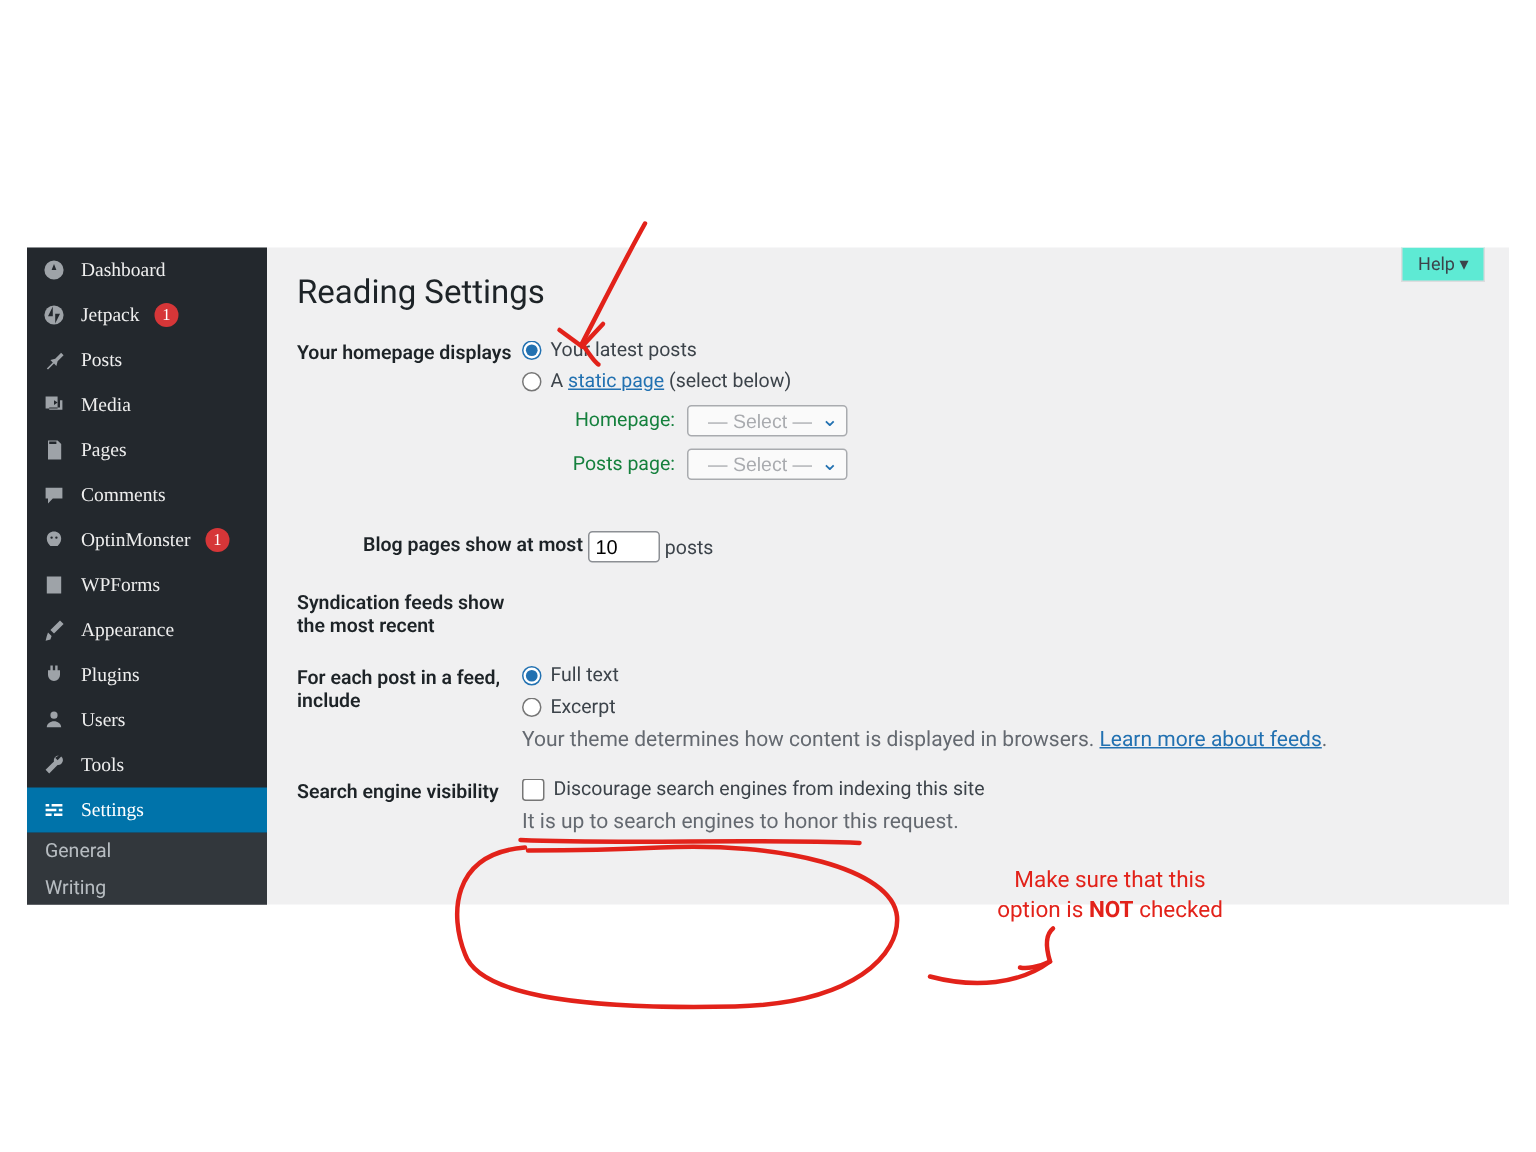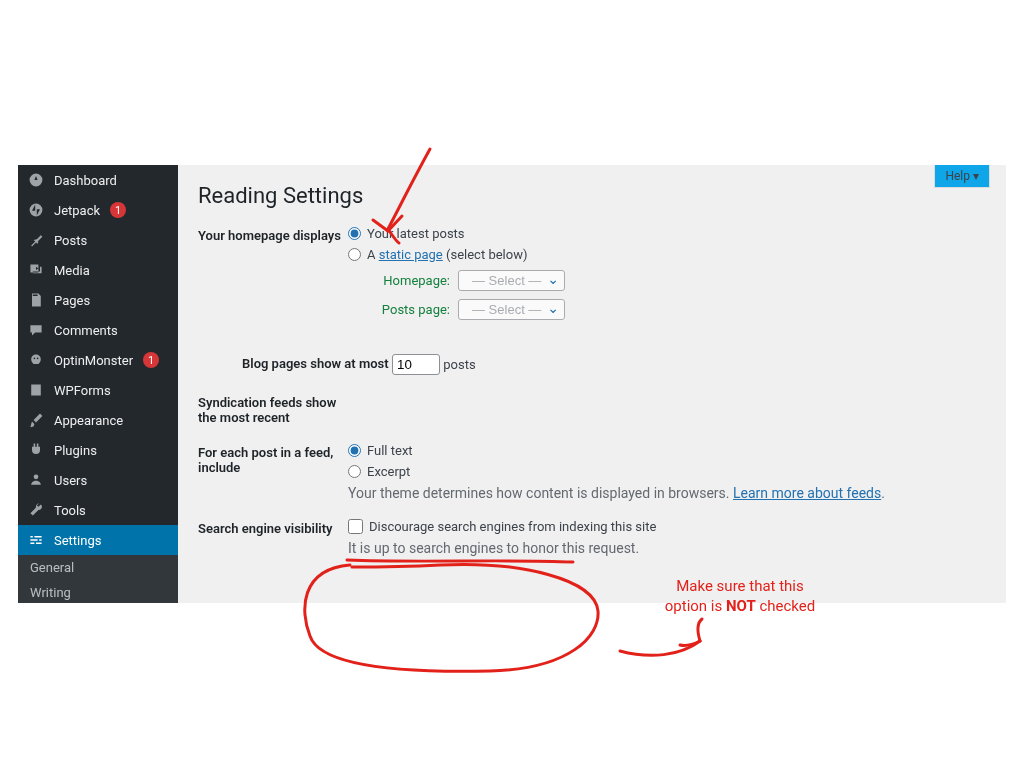--- a/index.html
+++ b/index.html
@@ -32,20 +32,21 @@
     overflow: hidden;
   }
   .side-item {
     display: flex;
     align-items: center;
     padding: 7px 8px;
     color: #eee;
     gap: 8px;
     cursor: pointer;
     position: relative;
+    font-family: Liberation Serif, serif;
   }
   .side-item .ic {
     width: 20px;
     display: inline-flex;
     align-items: center;
     justify-content: center;
     color: rgba(240,245,250,.6);
   }
   .side-item.active {
     background:#0073aa;
@@ -86,21 +87,21 @@
 
   .main {
     flex:1;
     padding: 10px 20px 0 20px;
     position:relative;
     overflow:hidden;
   }
   .help-tab {
     position:absolute;
     top:0; right:16px;
-    background:#0ea5e9;
+    background:#5eead4;
     border:1px solid #dcdcde;
     border-top:none;
     padding:4px 10px;
     font-size:12px;
     color:#3c434a;
     cursor:pointer;
   }
   h1.page-title {
     font-size:22px;
     font-weight:400;

